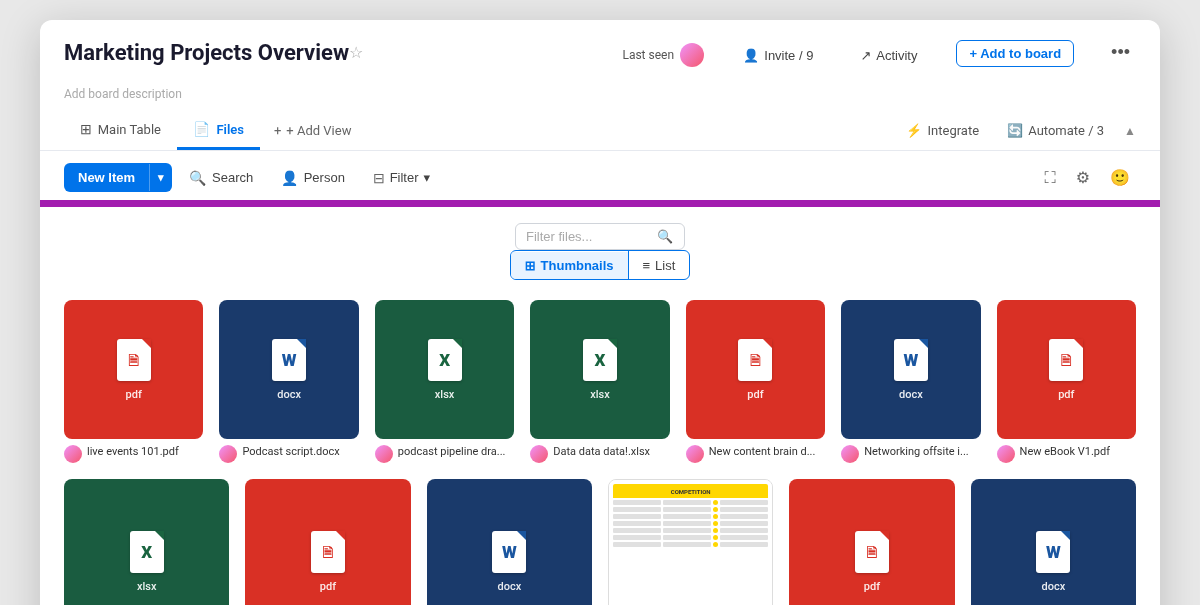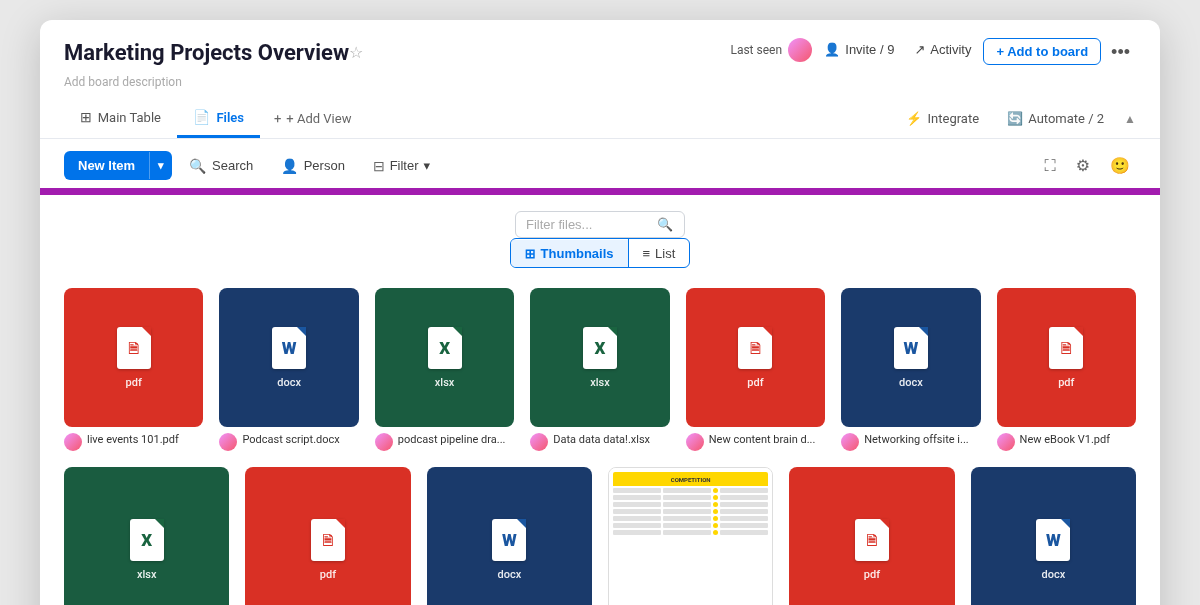--- a/index.html
+++ b/index.html
@@ -40,27 +40,27 @@
       color: #1a1a2e;
     }
     .star-icon {
       color: #aaa;
       font-size: 16px;
       cursor: pointer;
     }
     .board-desc {
       font-size: 12px;
       color: #aaa;
-      margin-top: 8px;
+      margin-top: 20px;
       margin-bottom: 10px;
     }
     .header-right {
       display: flex;
-      align-items: flex-start;
-      gap: 4px;
+      align-items: flex-end;
+      gap: 31px;
     }
     .last-seen {
       display: flex;
       align-items: center;
       gap: 6px;
       font-size: 12px;
       color: #555;
     }
     .avatar {
       width: 24px;
@@ -368,21 +368,21 @@
           <span>+ Add View</span>
         </div>
       </div>
       <div class="tabs-right">
         <div class="tabs-right-btn">
           <span>⚡</span>
           <span>Integrate</span>
         </div>
         <div class="tabs-right-btn">
           <span>🔄</span>
-          <span>Automate / 2</span>
+          <span>Automate / 3</span>
         </div>
         <span class="chevron-up">▲</span>
       </div>
     </div>
   </div>
 
   <div class="toolbar">
     <button class="new-item-btn">
       <span class="new-item-label">New Item</span>
       <span class="new-item-arrow">▾</span>

